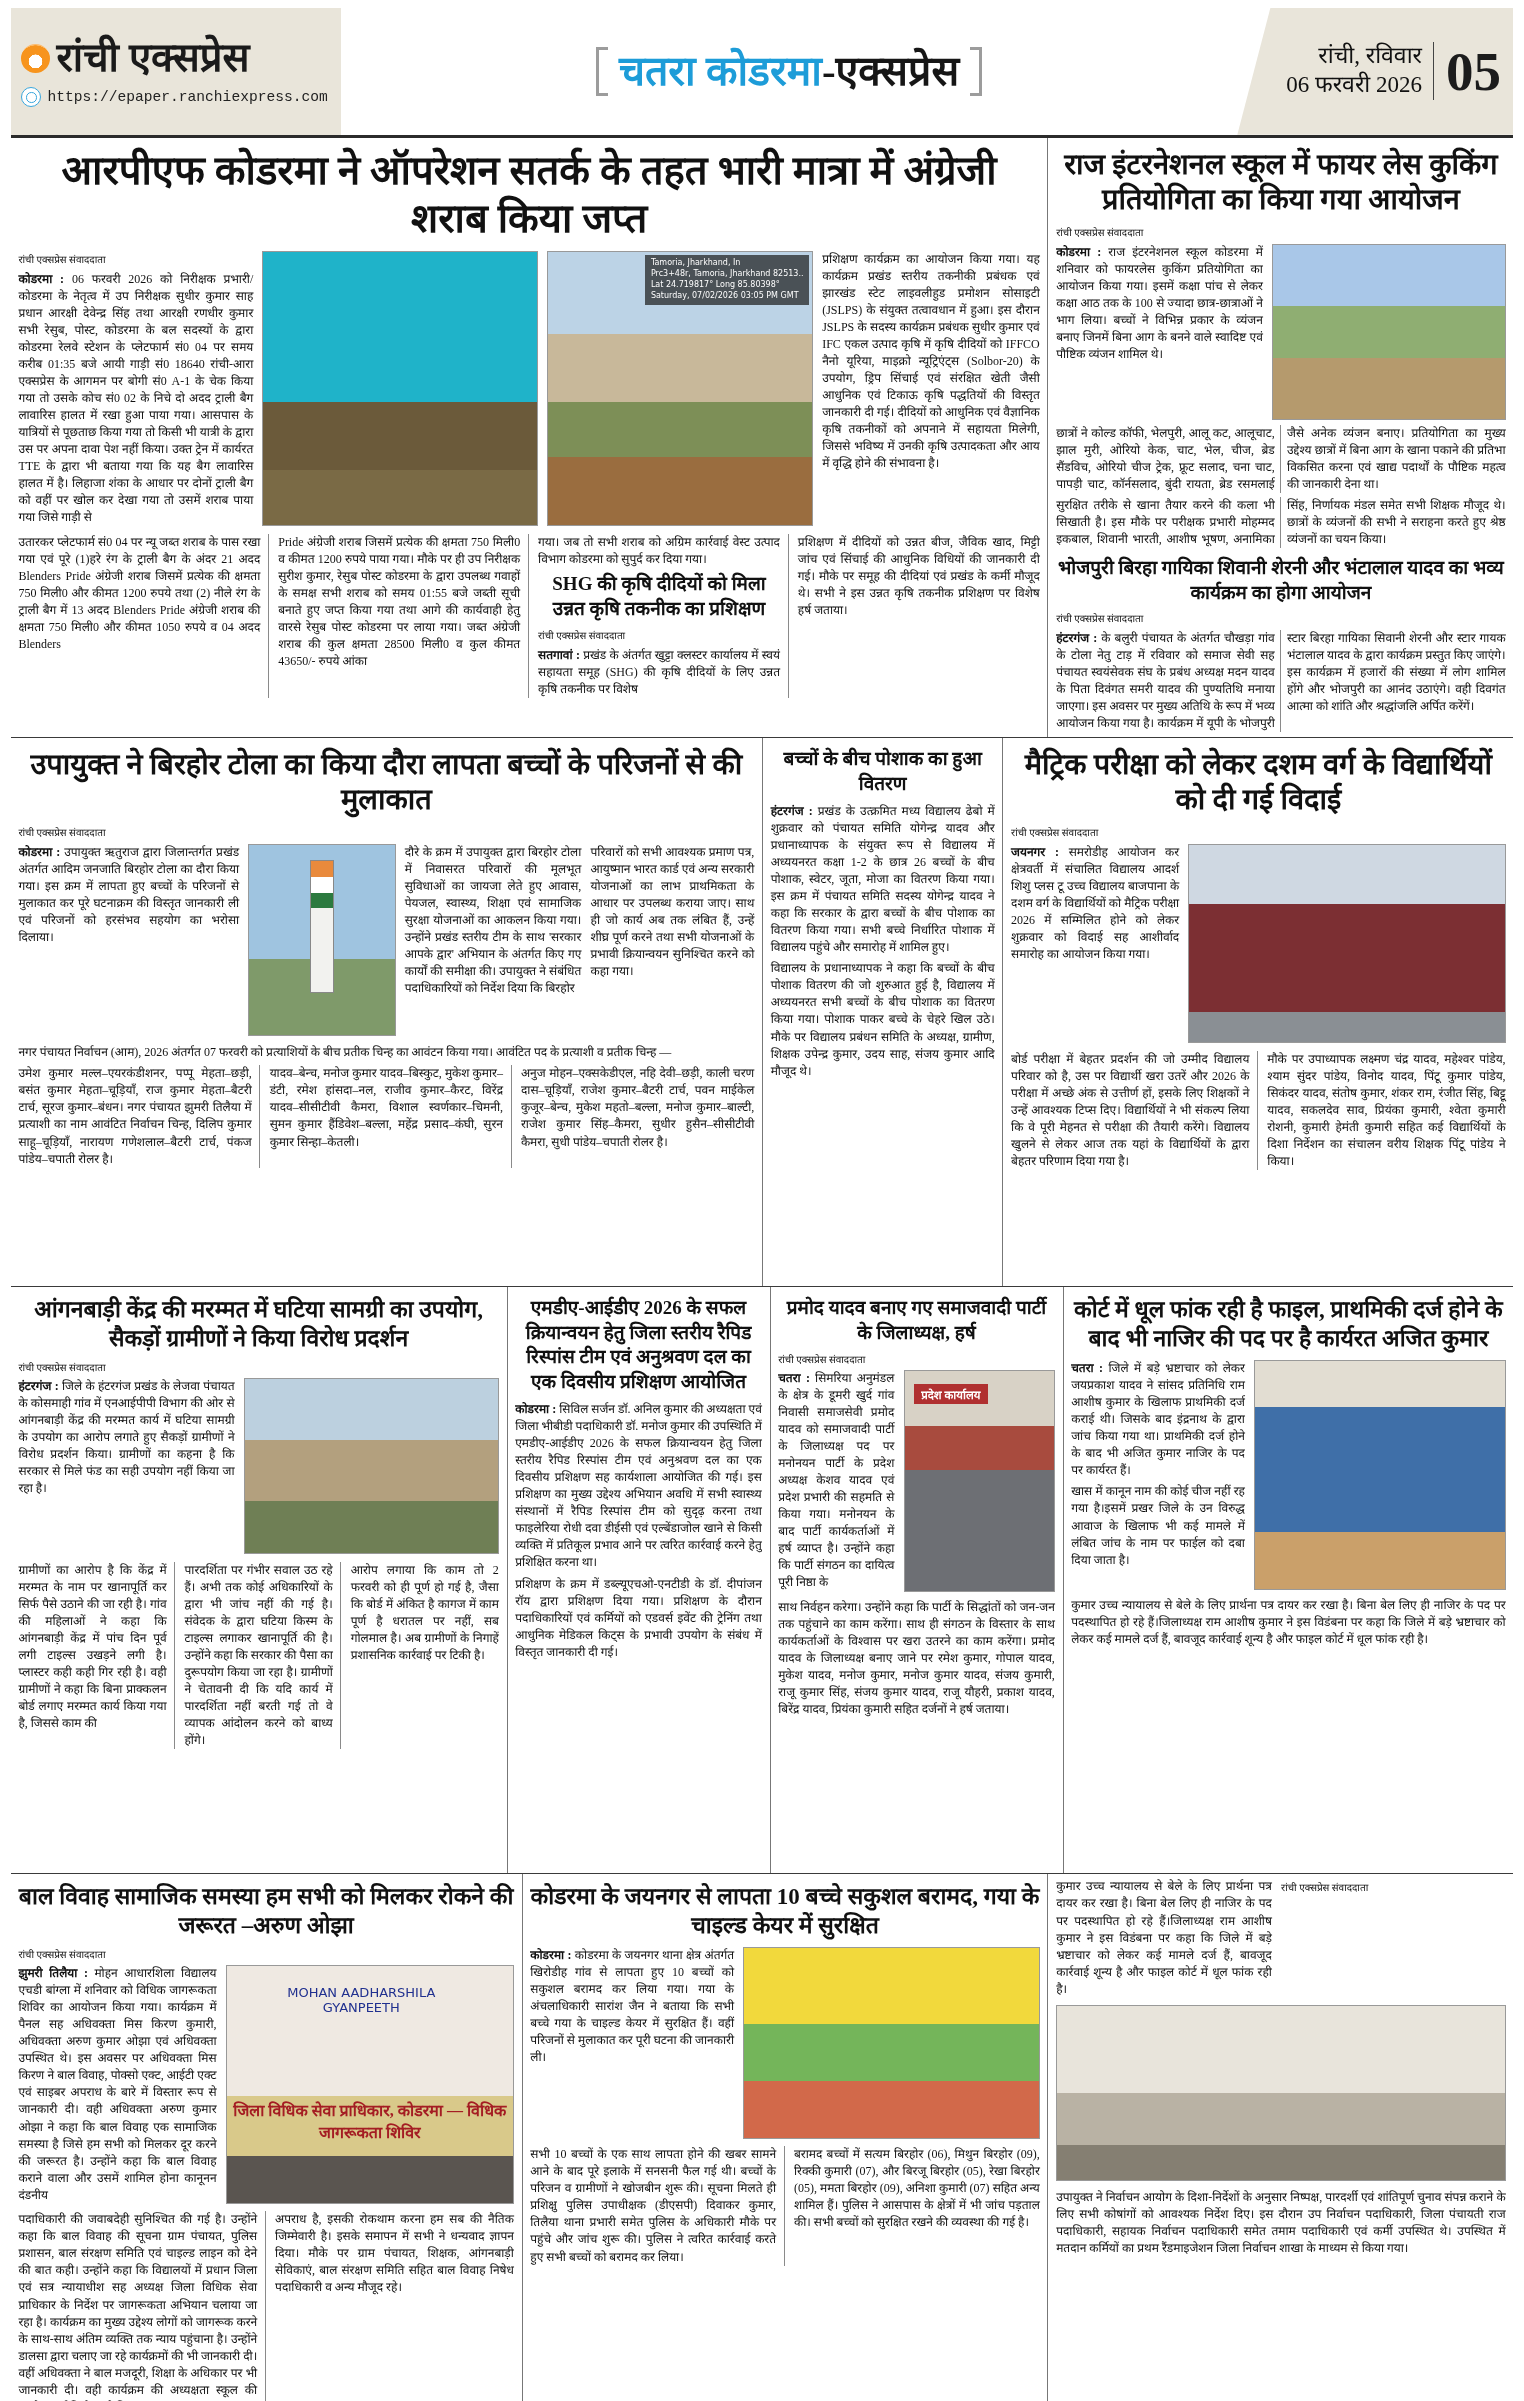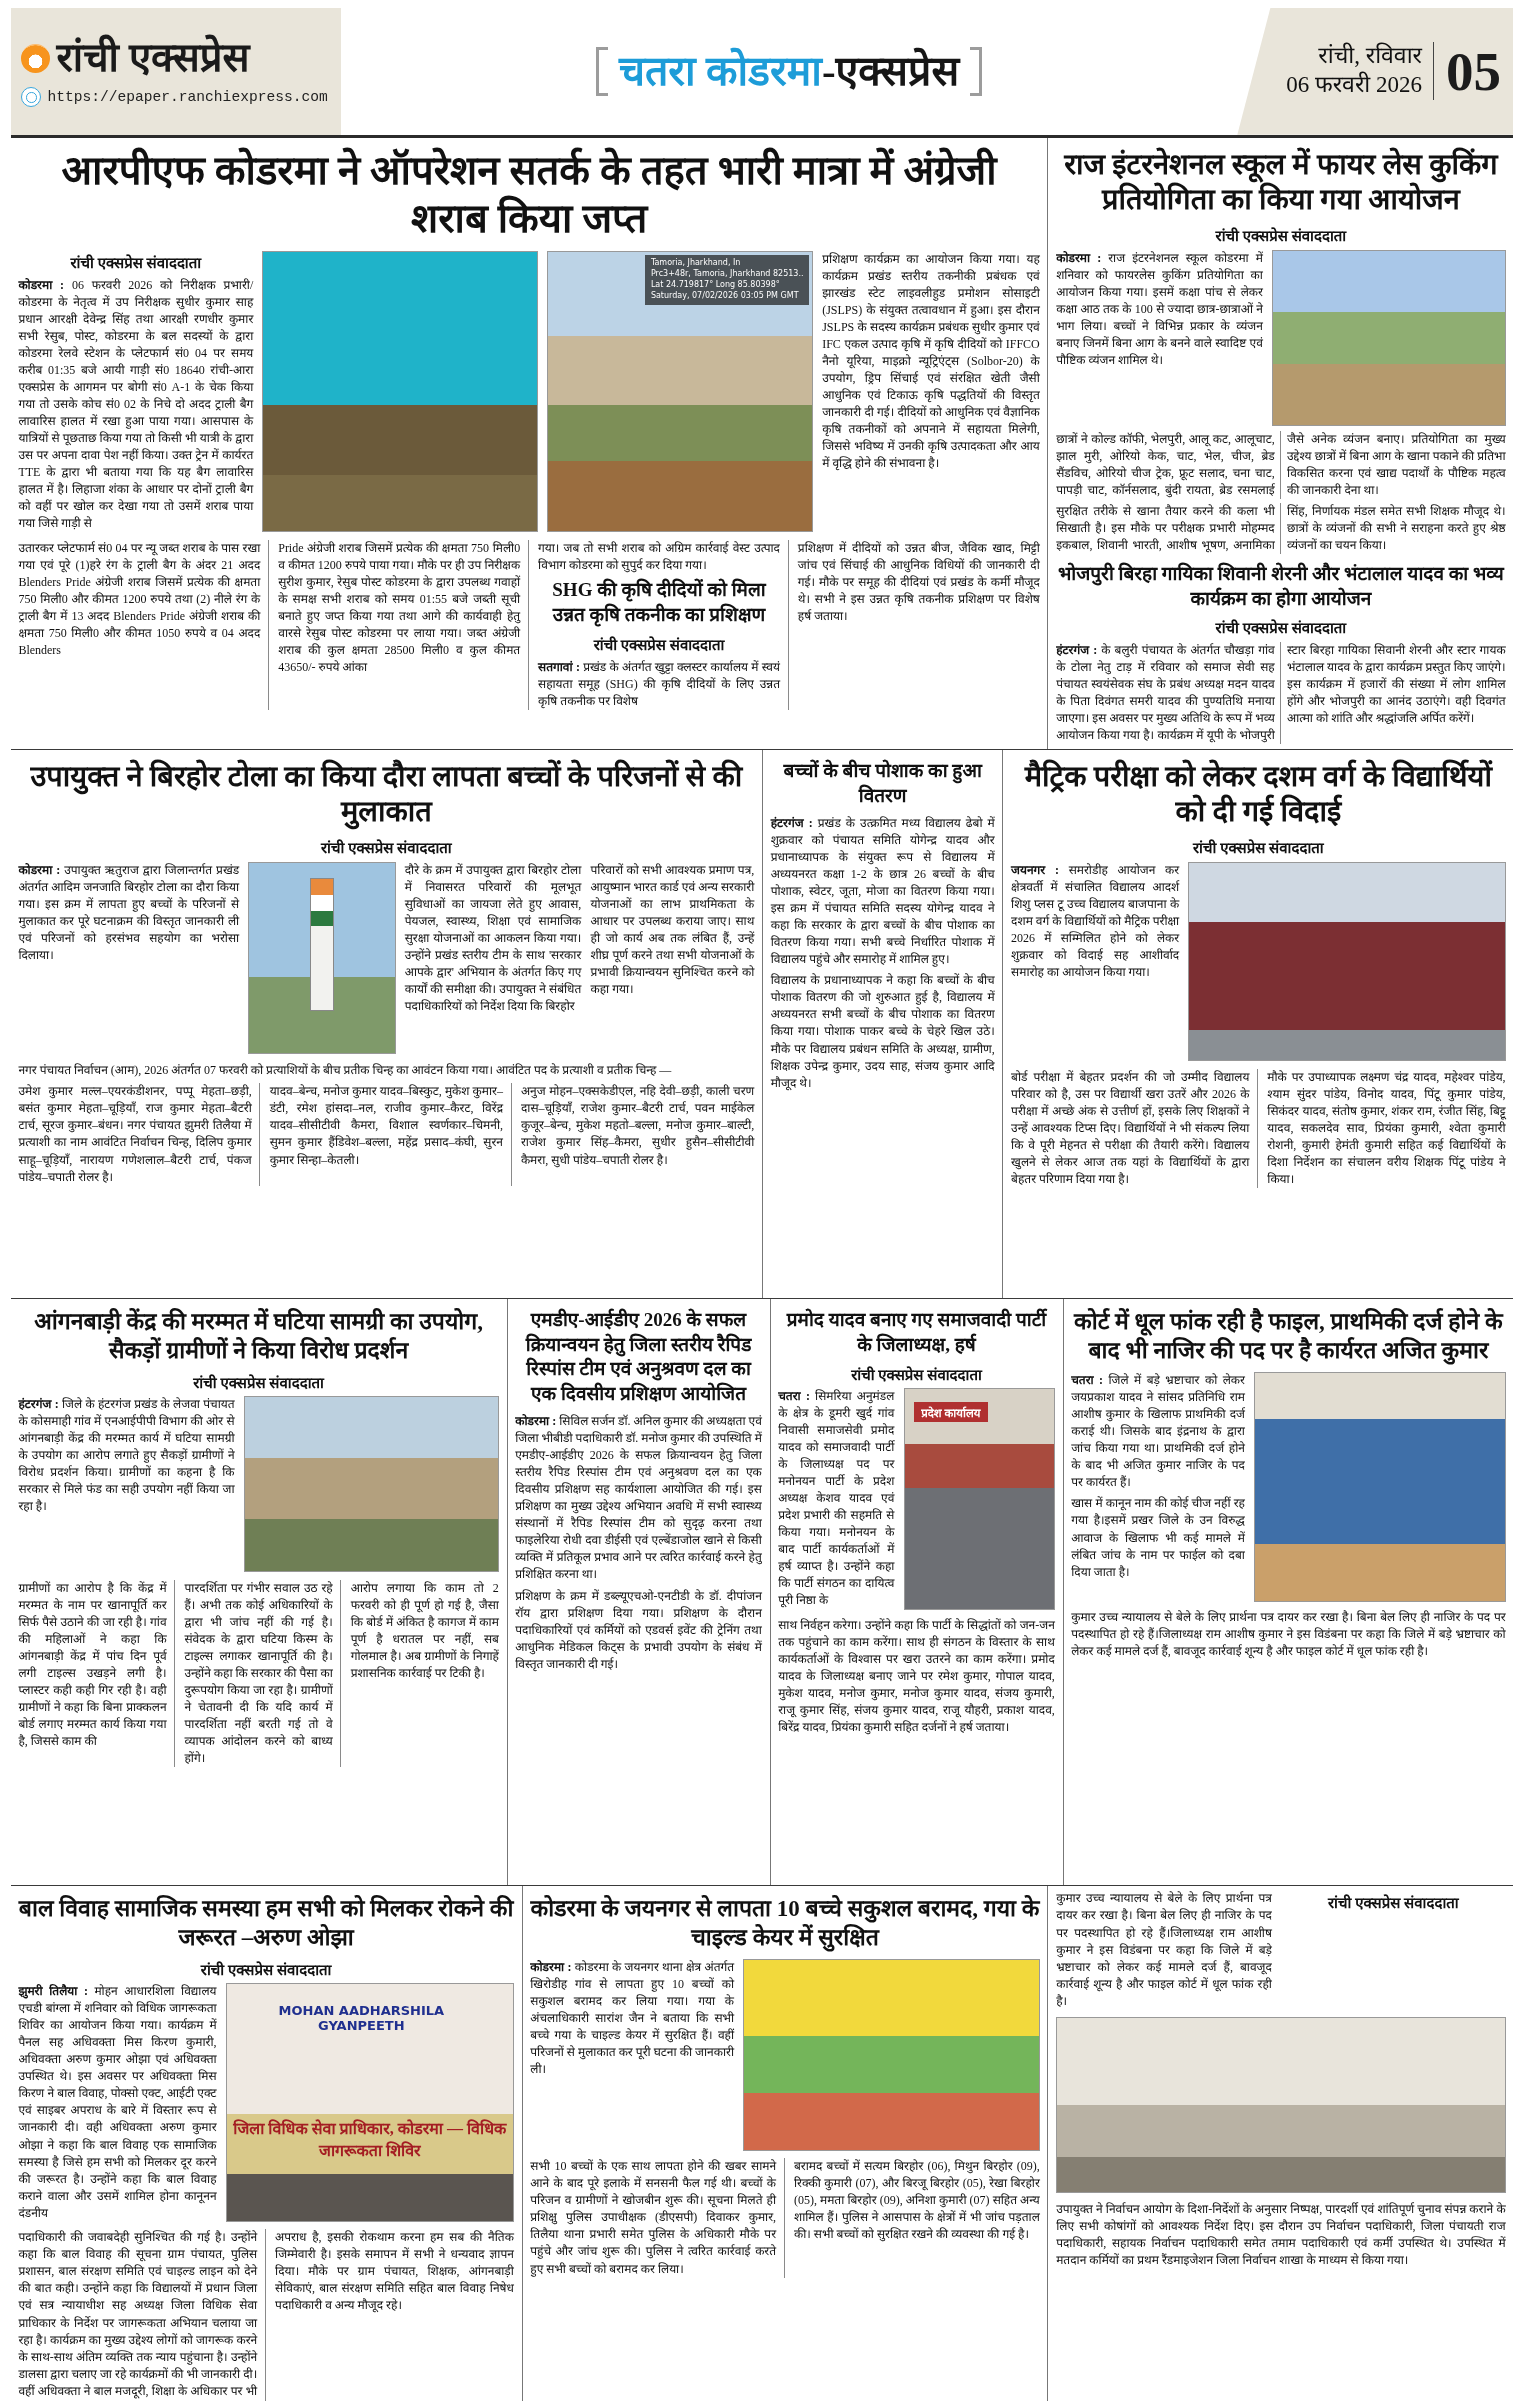--- a/index.html
+++ b/index.html
@@ -30,21 +30,21 @@
   .page-no { font-size:55px; font-weight:bold; padding:0 12.3px; color:#1c1c1c; }
 
   
   .row { display:flex; border-bottom:1.5px solid #3a3a3a; }
   .sec { padding:4.6px 7.7px; }
   .sec + .sec { border-left:0.8px solid #777; }
   .hl-xl { font-size:40px; font-weight:bold; text-align:center; line-height:1.2; margin:4.6px 0 7.7px; }
   .hl-lg { font-size:29px; font-weight:bold; text-align:center; line-height:1.22; margin:4.6px 0 7.7px; }
   .hl-md { font-size:23px; font-weight:bold; text-align:center; line-height:1.25; margin:4.6px 0 6.1px; }
   .hl-sm { font-size:19px; font-weight:bold; text-align:center; line-height:1.3; margin:4.6px 0 6.1px; }
-  .byline { text-align:center; font-weight:bold; font-size:15px; margin:1.5px 0 4.6px; }
+  .byline { text-align:left; font-weight:normal; font-size:10px; margin:1.5px 0 4.6px; }
   .body-t { font-size:12px; line-height:1.42; text-align:justify; }
   .dl { font-weight:bold; }
   .cols2 { column-count:2; column-gap:12.3px; column-rule:0.8px solid #8a8a8a; }
   .flexrow { display:flex; gap:9.2px; }
   .tcol { flex:1; }
   .mt6{margin-top:4.6px;} .mt10{margin-top:7.7px;}
 
   
   .photo { position:relative; overflow:hidden; border:0.8px solid #999; background:#cfcabb; }
   .ph-police { background:linear-gradient(180deg,#1fb3c9 0 55%, #6b5a3a 55% 80%, #7a6a45 80%); }
@@ -55,21 +55,21 @@
   .ph-protest { background:linear-gradient(180deg,#bcd0df 0 35%, #b3a07e 35% 70%, #6f7f55 70%); }
   .ph-party { background:linear-gradient(180deg,#d8d2c6 0 25%, #a84b3e 25% 45%, #6d6f74 45%); }
   .ph-court { background:linear-gradient(180deg,#e2ddd2 0 20%, #3f6fa8 20% 75%, #caa06a 75%); }
   .ph-banner { background:linear-gradient(180deg,#efe9e2 0 55%, #d9c98a 55% 80%, #5a5550 80%); }
   .ph-kids { background:linear-gradient(180deg,#f2d93c 0 40%, #74b55a 40% 70%, #d2694a 70%); }
   .ph-meet { background:linear-gradient(180deg,#e8e4db 0 50%, #b9b2a4 50% 80%, #857f72 80%); }
   .flag-tower { position:absolute; left:42%; top:8%; width:16%; height:70%; background:#f2f2ef; border:0.8px solid #888; }
   .flag-tower i { display:block; height:12%; }
   .flag-tower .sf{background:#e98a3c;} .flag-tower .wf{background:#fff;} .flag-tower .gf{background:#2c7a3f;}
   .geo-cap { position:absolute; right:3.1px; top:3.1px; background:rgba(30,30,30,.72); color:#fff; font-family:"DejaVu Sans",sans-serif; font-size:8px; line-height:1.35; padding:3.8px 5.4px; white-space:pre-line; max-width:78%; }
-  .banner-cap { position:absolute; left:0; right:17px; top:8%; text-align:center; color:#20308f; font-family:"DejaVu Sans",sans-serif; font-weight:bold; font-size:13px; white-space:pre-line; }
+  .banner-cap { position:absolute; left:0; right:17px; top:8%; text-align:center; color:#20308f; font-family:"DejaVu Sans",sans-serif; font-weight:normal; font-size:13px; white-space:pre-line; }
   .banner-cap2 { position:absolute; left:0; right:0; top:56%; text-align:center; color:#a41d23; font-weight:bold; font-size:16px; }
   .party-cap { position:absolute; left:6%; top:6%; background:#b03030; color:#fff; font-weight:bold; font-size:11.5px; padding:2.3px 7.7px; }
 </style>
 </head>
 <body>
 
 <div class="page">
 
   <div class="masthead">
     <div class="mh-left">

